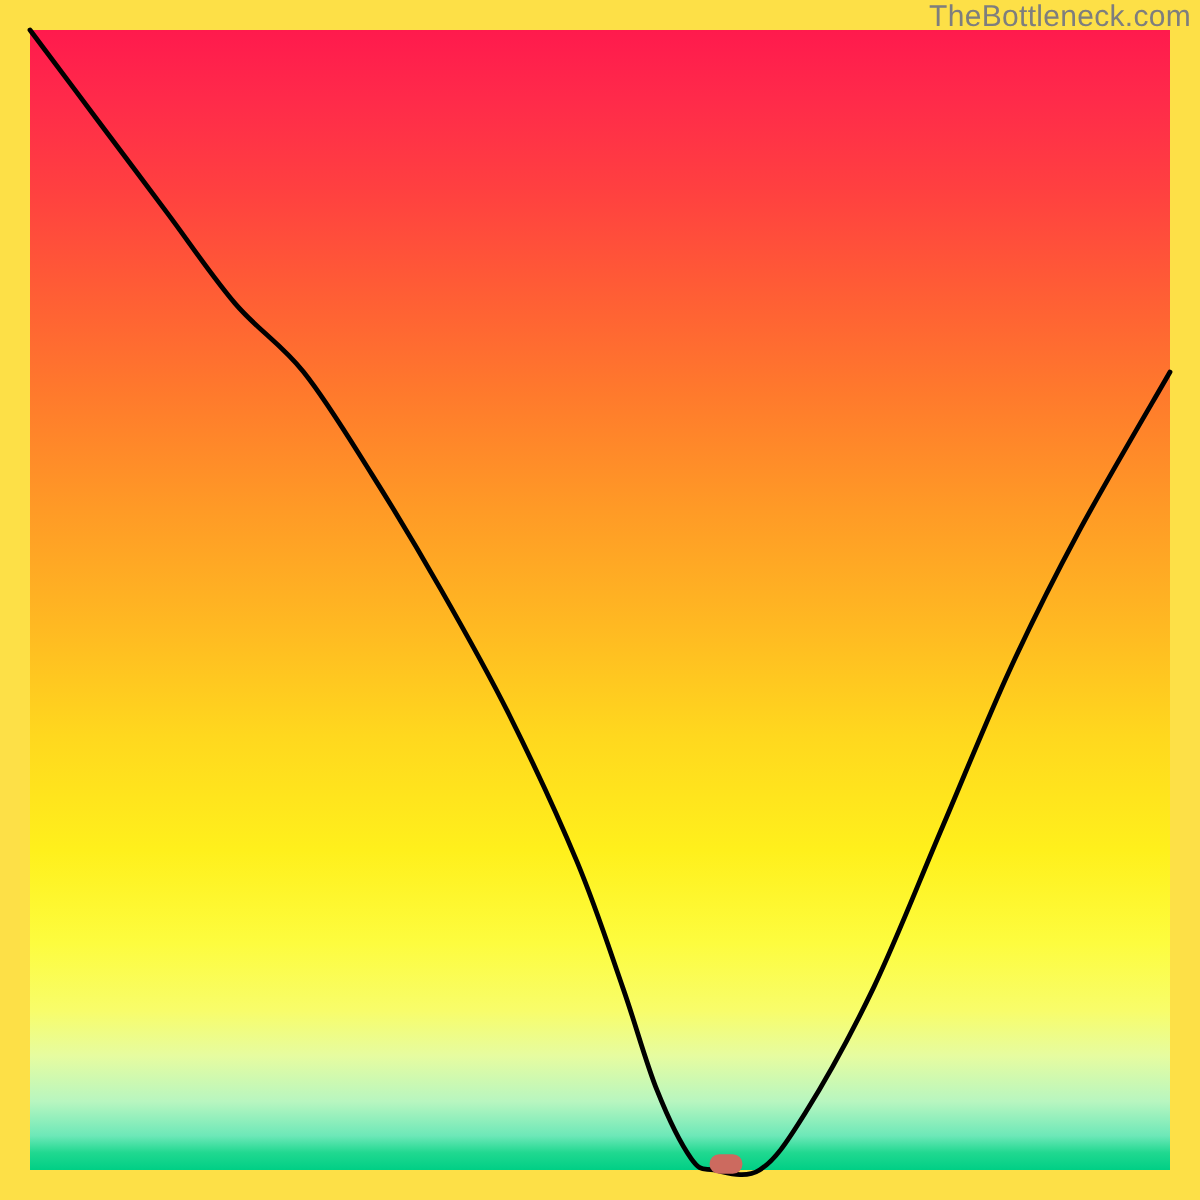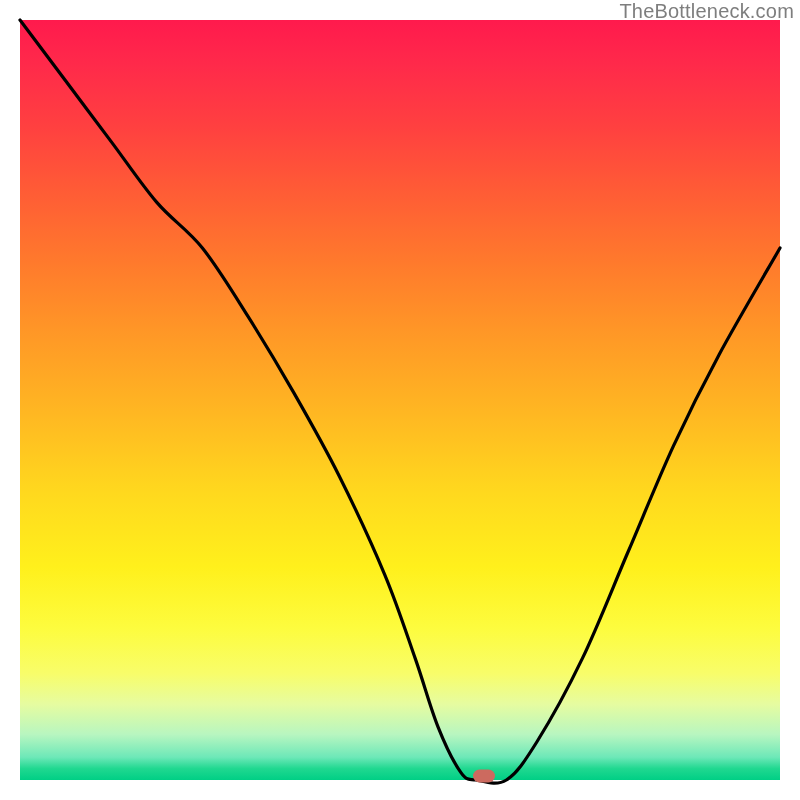--- a/index.html
+++ b/index.html
@@ -8,21 +8,21 @@
     width: 800px;
     height: 800px;
     background: #000;
     overflow: hidden;
     font-family: Arial, Helvetica, sans-serif;
   }
   .frame {
     position: relative;
     width: 800px;
     height: 800px;
-    background: #ffffff;
+    background: #fde047;
   }
   .plot {
     position: absolute;
     left: 20px;
     top: 20px;
     width: 760px;
     height: 760px;
     background: linear-gradient(to bottom,
       #ff1a4d 0%,
       #ff2a4a 6%,

